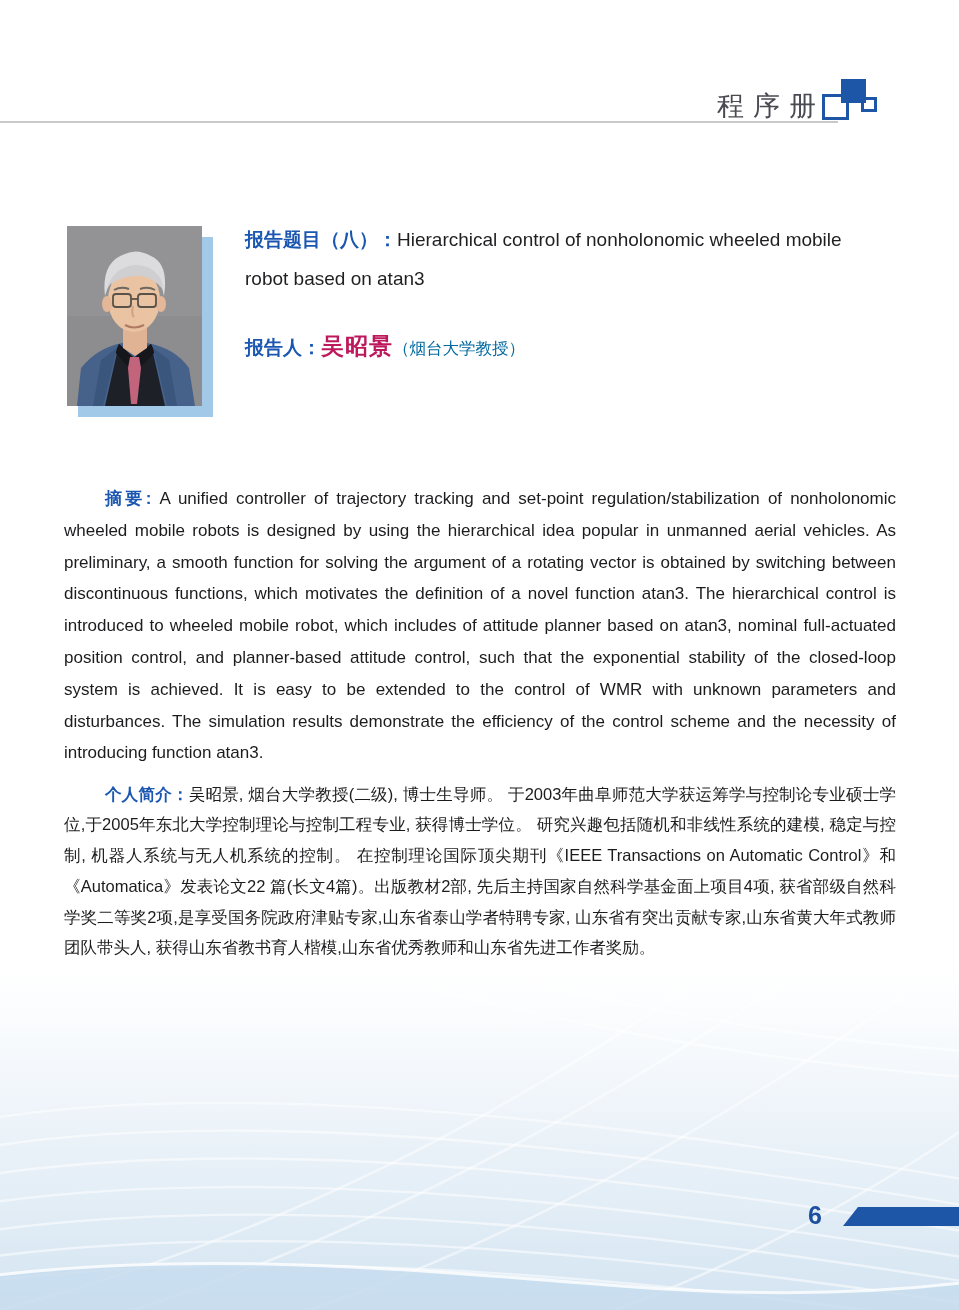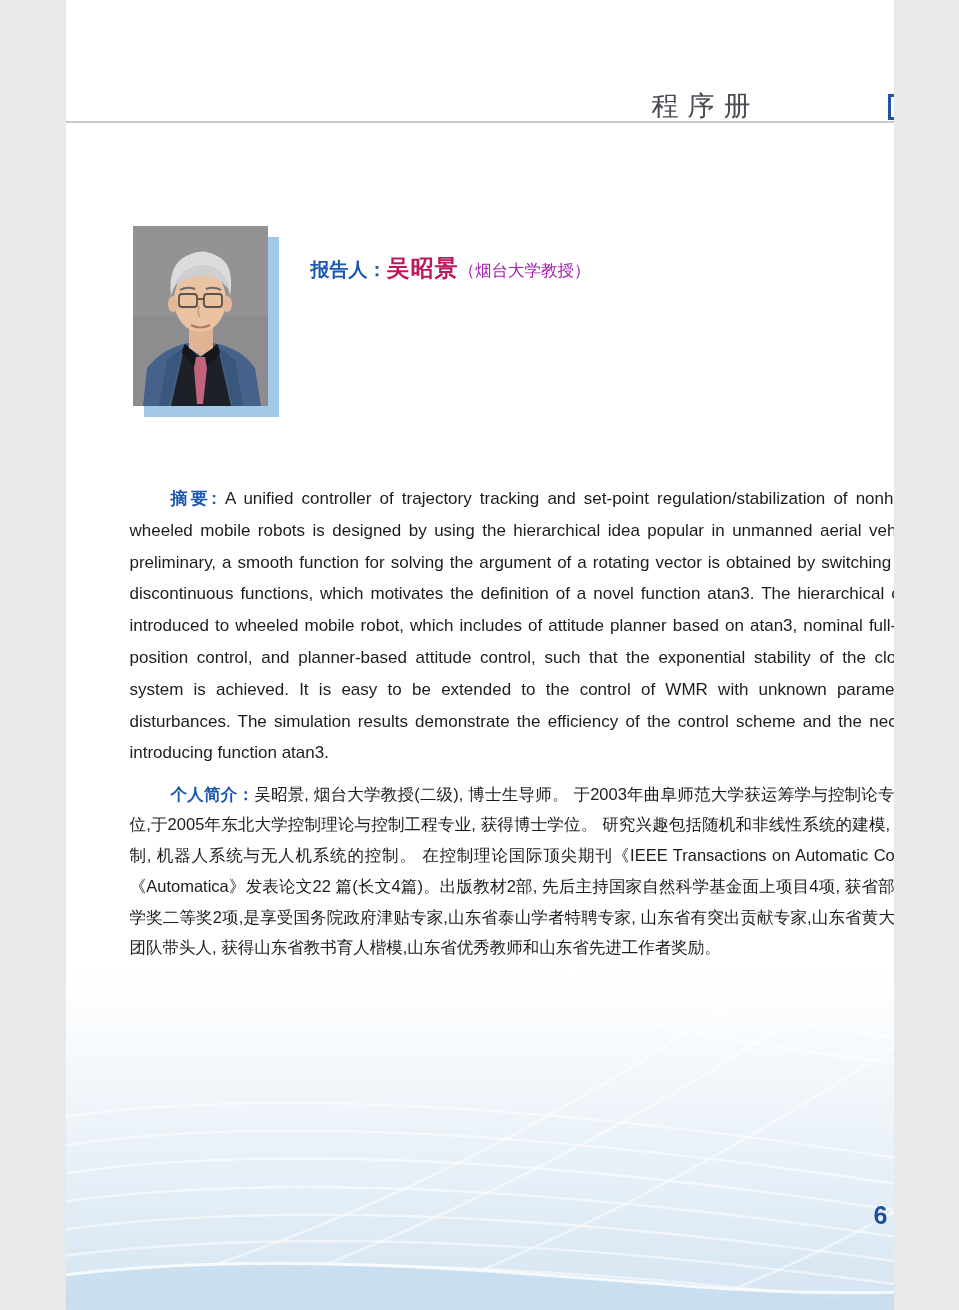--- a/index.html
+++ b/index.html
@@ -7,21 +7,21 @@
     --brand-square-blue:#1d55a7;
     --footer-bar-blue:#1d55a7;
     --page-number-blue:#1c4f9e;
     --photo-shadow-blue:#a3c9e8;
     --header-text:#4a4a52;
     --header-line:#c9c9c9;
     --body-text:#1c1c1e;
   }
   html,body{margin:0;padding:0;background:#e9e9e9;}
   .page{
-    position:relative;width:828px;height:1310px;margin:0 auto;
+    position:relative;width:959px;height:1310px;margin:0 auto;
     background:#ffffff;overflow:hidden;
     font-family:"Liberation Sans","DejaVu Sans",sans-serif;
     color:var(--body-text);
   }
   
   .header-title{
     position:absolute;top:88px;right:134px;
     font-family:"Liberation Serif","DejaVu Serif",serif;
     font-size:27px;letter-spacing:9px;color:var(--header-text);
     white-space:nowrap;
@@ -39,21 +39,21 @@
     position:absolute;left:78px;top:237px;width:135px;height:180px;
     background:var(--photo-shadow-blue);z-index:1;
   }
   .photo{position:absolute;left:67px;top:226px;width:135px;height:180px;z-index:2;display:block;}
   
   .talk-block{position:absolute;left:245px;top:220px;width:618px;}
   .talk-title{font-size:19px;line-height:39px;color:#1f1f22;text-align:left;}
   .label-blue{color:var(--accent-blue);font-weight:bold;}
   .speaker-line{margin-top:33px;font-size:19px;line-height:30px;white-space:nowrap;}
   .speaker-name{font-size:23px;font-weight:bold;color:#be185d;letter-spacing:1px;}
-  .speaker-affil{font-size:16.5px;color:#a21caf;}
+  .speaker-affil{font-size:16.5px;color:#0369a1;}
   
   .abstract{
     position:absolute;left:64px;top:447px;width:832px;
     font-size:17px;line-height:31.8px;text-align:justify;
     text-indent:41px;color:var(--body-text);margin-top:36px;
   }
   .bio{
     position:absolute;left:64px;top:762px;width:832px;
     font-size:16.5px;line-height:30.8px;text-align:justify;
     text-indent:41px;color:var(--body-text);
@@ -141,20 +141,21 @@
     <rect x="71" y="68" width="18" height="13" rx="3" fill="none" stroke="#5a5148" stroke-width="1.8"></rect>
     <line x1="64" y1="73" x2="71" y2="73" stroke="#5a5148" stroke-width="1.8"></line>
 
     <path d="M 47 64 Q 54 60 62 63" stroke="#6e675f" stroke-width="2" fill="none"></path>
     <path d="M 73 63 Q 81 60 88 64" stroke="#6e675f" stroke-width="2" fill="none"></path>
     <path d="M 66 80 Q 64 88 67 91" stroke="#d0a183" stroke-width="2" fill="none"></path>
     <path d="M 58 99 Q 67 104 77 99" stroke="#b07a62" stroke-width="2.2" fill="none"></path>
   </svg>
 
   <div class="talk-block">
+    <div class="talk-title"><span class="label-blue">报告题目（八）：</span><span>Hierarchical control of nonholonomic wheeled mobile robot based on atan3</span></div>
     <div class="speaker-line"><span class="label-blue">报告人：</span><span class="speaker-name">吴昭景</span><span class="speaker-affil">（烟台大学教授）</span></div>
   </div>
 
   <p class="abstract"><span class="label-blue">摘要:</span><span> A unified controller of trajectory tracking and set-point regulation/stabilization of nonholonomic wheeled mobile robots is designed by using the hierarchical idea popular in unmanned aerial vehicles. As preliminary, a smooth function for solving the argument of a rotating vector is obtained by switching between discontinuous functions, which motivates the definition of a novel function atan3. The hierarchical control is introduced to wheeled mobile robot, which includes of attitude planner based on atan3, nominal full-actuated position control, and planner-based attitude control, such that the exponential stability of the closed-loop system is achieved. It is easy to be extended to the control of WMR with unknown  parameters and disturbances. The simulation results demonstrate the efficiency of the control scheme and the necessity of introducing function atan3.</span></p>
 
   <p class="bio"><span class="label-blue">个人简介：</span><span>吴昭景, 烟台大学教授(二级), 博士生导师。 于2003年曲阜师范大学获运筹学与控制论专业硕士学位,于2005年东北大学控制理论与控制工程专业, 获得博士学位。 研究兴趣包括随机和非线性系统的建模, 稳定与控制, 机器人系统与无人机系统的控制。 在控制理论国际顶尖期刊《IEEE Transactions on Automatic Control》和《Automatica》发表论文22 篇(长文4篇)。出版教材2部, 先后主持国家自然科学基金面上项目4项, 获省部级自然科学奖二等奖2项,是享受国务院政府津贴专家,山东省泰山学者特聘专家, 山东省有突出贡献专家,山东省黄大年式教师团队带头人, 获得山东省教书育人楷模,山东省优秀教师和山东省先进工作者奖励。</span></p>
 
   <div class="page-number">6</div>
   <div class="footer-bar"></div>
 

